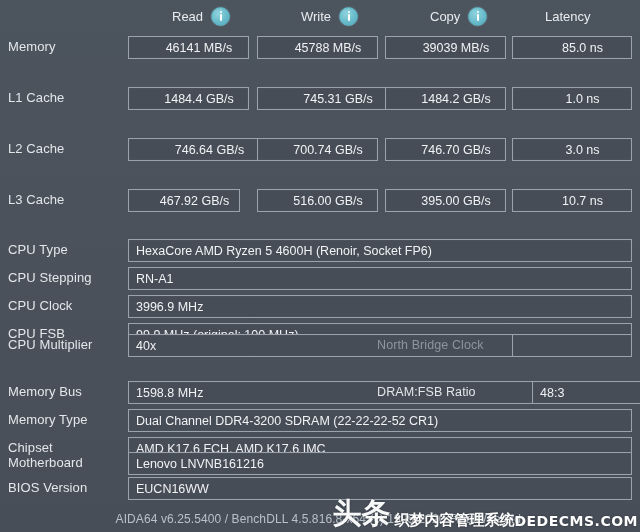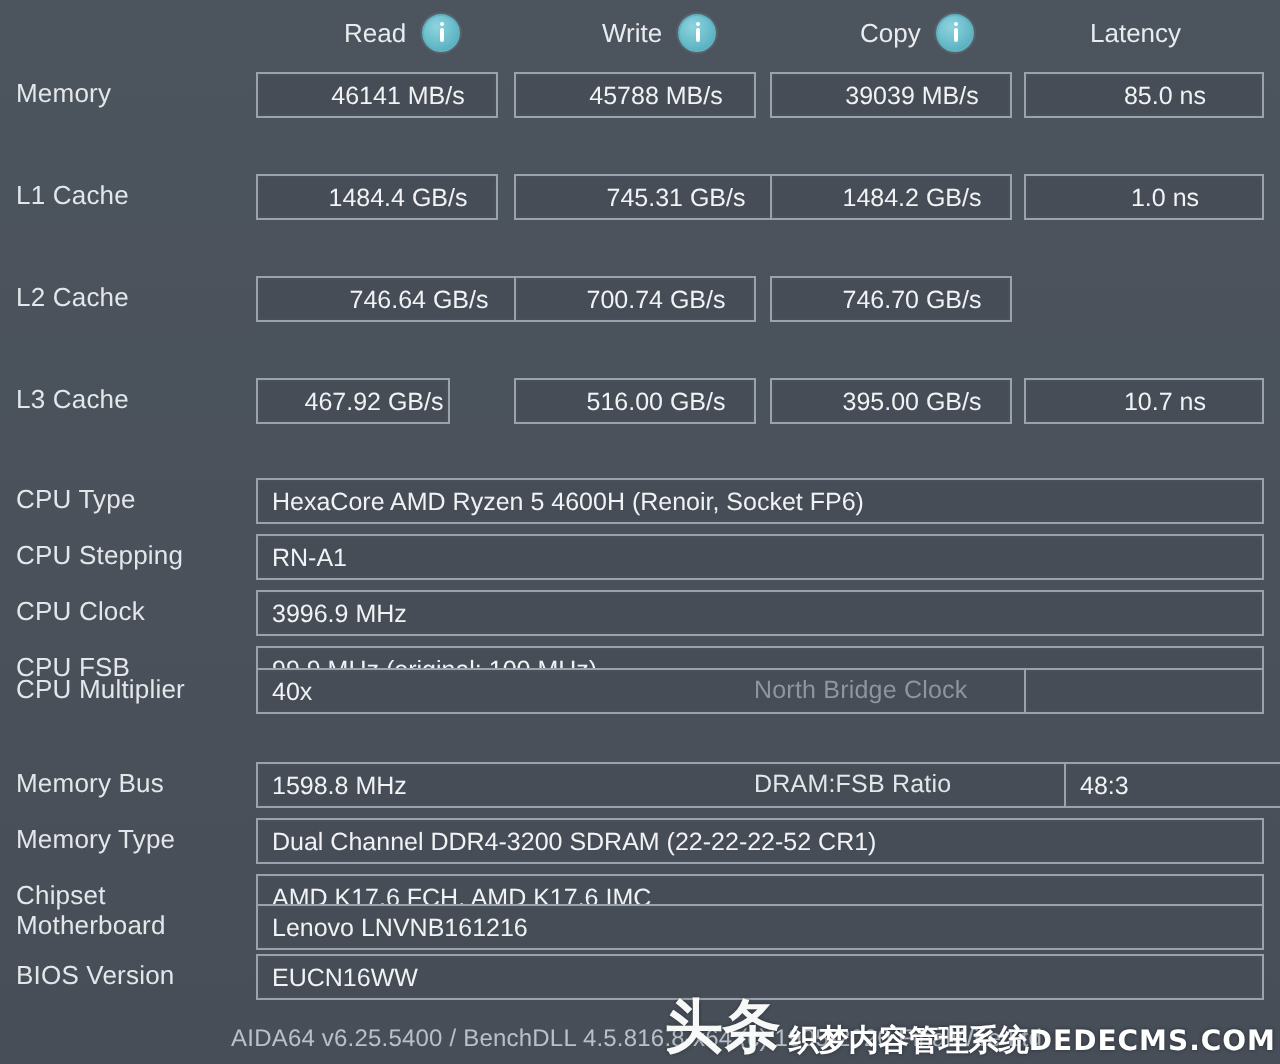--- a/index.html
+++ b/index.html
@@ -243,25 +243,26 @@
     <div class="box center" style="left:257px;width:141px;">745.31 GB/s</div>
     <div class="box center" style="left:385px;width:121px;">1484.2 GB/s</div>
     <div class="box center" style="left:512px;width:120px;">1.0 ns</div>
   </div>
 
   <div class="bench-row" style="top:138px;">
     <span class="label row-label">L2 Cache</span>
     <div class="box center" style="left:128px;width:142px;">746.64 GB/s</div>
     <div class="box center" style="left:257px;width:121px;">700.74 GB/s</div>
     <div class="box center" style="left:385px;width:121px;">746.70 GB/s</div>
+    <div class="box center" style="left:512px;width:120px;">3.0 ns</div>
   </div>
 
   <div class="bench-row" style="top:189px;">
     <span class="label row-label">L3 Cache</span>
-    <div class="box center" style="left:128px;width:97px;">467.92 GB/s</div>
+    <div class="box center" style="left:128px;width:112px;">467.92 GB/s</div>
     <div class="box center" style="left:257px;width:121px;">516.00 GB/s</div>
     <div class="box center" style="left:385px;width:121px;">395.00 GB/s</div>
     <div class="box center" style="left:512px;width:120px;">10.7 ns</div>
   </div>
 
   <div class="info-row" style="top:239px;">
     <span class="label row-label">CPU Type</span>
     <div class="box left">HexaCore AMD Ryzen 5 4600H  (Renoir, Socket FP6)</div>
   </div>
 

